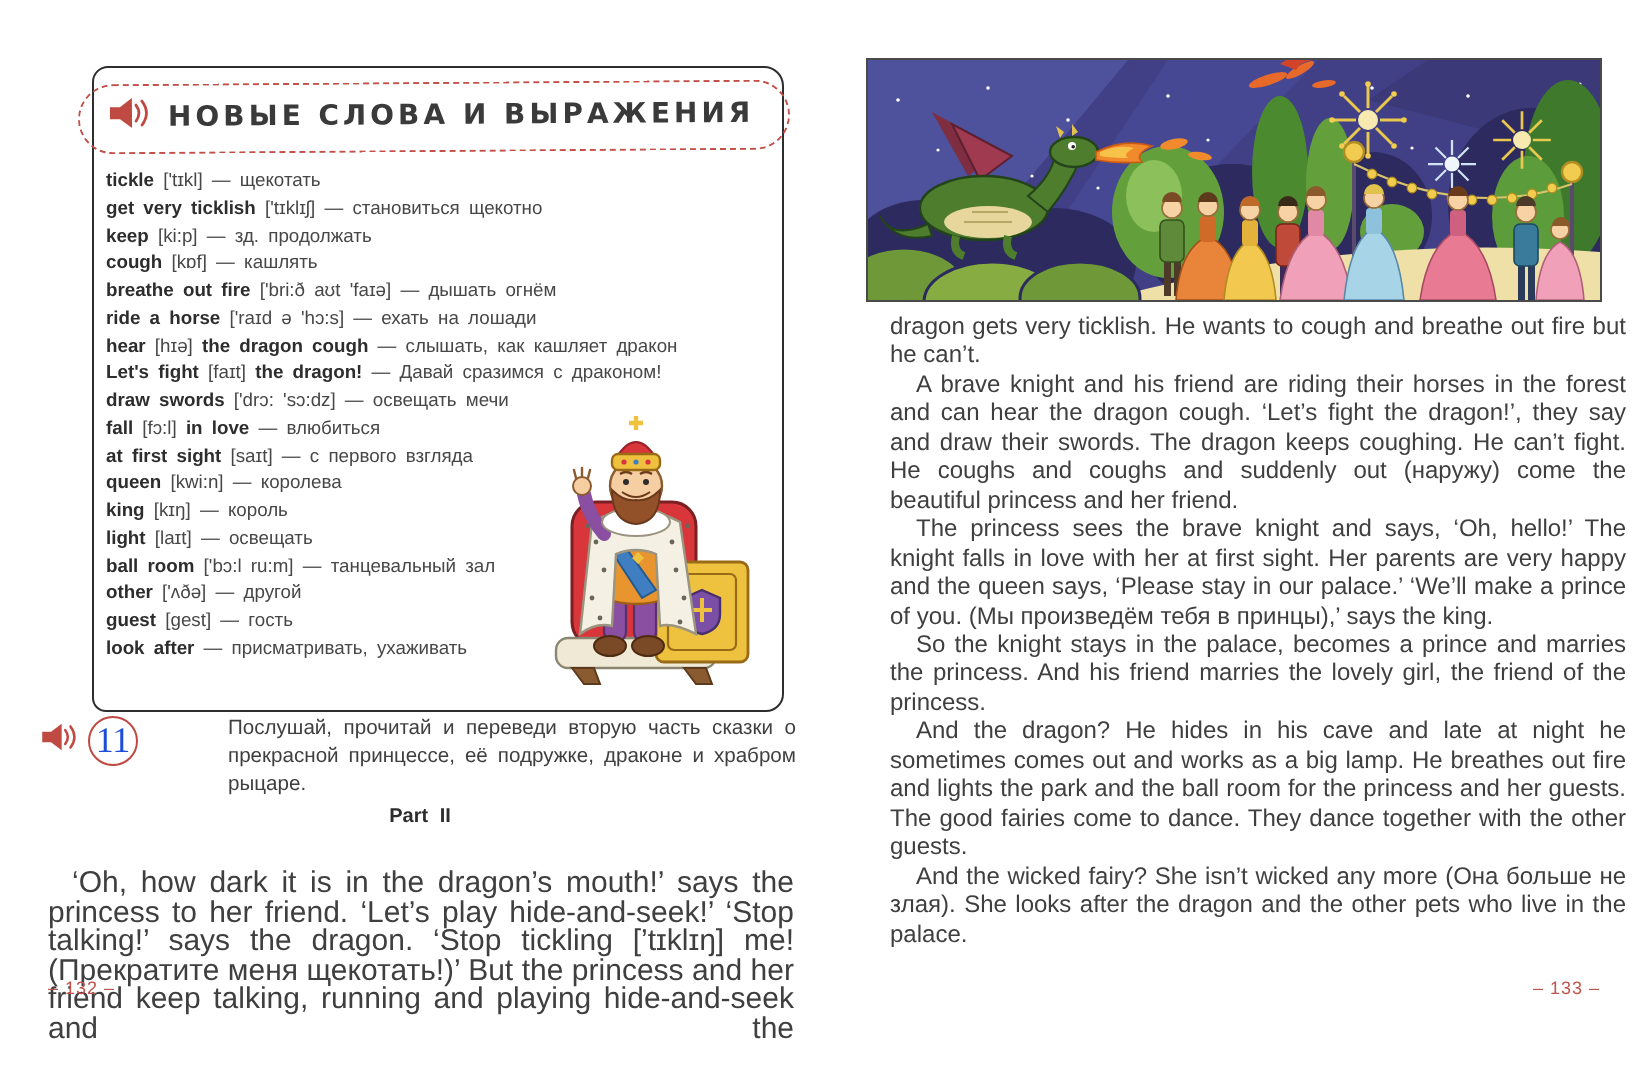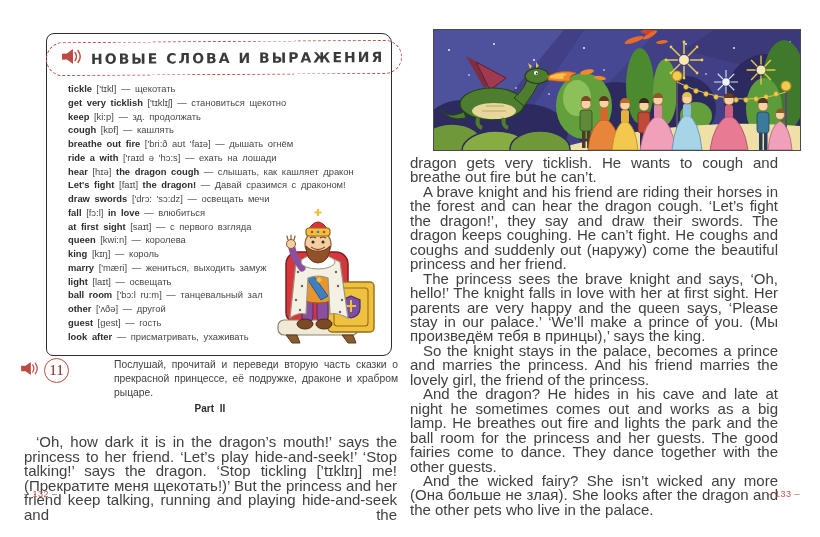--- a/index.html
+++ b/index.html
@@ -2,53 +2,53 @@
 <html><head>
 <meta charset="utf-8">
 <style>
   html,body{margin:0;padding:0;background:#fff;}
   .sheet{position:relative;width:820px;height:537px;background:#ffffff;overflow:hidden;
          font-family:"Liberation Sans",sans-serif;color:#424242;}
 
   
   .vocab-box{position:absolute;left:46px;top:33px;width:346px;height:323px;
              border:1.6px solid #2e2e2e;border-radius:8px 10px 9px 7px;box-sizing:border-box;
-             padding:7px 10px 6px 21px;background:#fff;}
+             padding:7px 10px 6px 6px;background:#fff;}
   .vocab-title-wrap{display:flex;justify-content:center;}
   .vocab-title{display:flex;align-items:center;gap:9px;border:1.8px dashed #c25048;
                border-radius:45px;padding:5px 17px 6px 14px;transform:rotate(-.4deg);}
   .vocab-title-text{font-family:"DejaVu Sans",sans-serif;font-size:14px;font-weight:600;
                     letter-spacing:2px;color:#3a3a3a;text-transform:uppercase;white-space:nowrap;}
   .vocab-list{margin-top:7px;font-size:9.4px;line-height:13.75px;word-spacing:2px;color:#474747;}
   .vocab-line .b{font-weight:bold;color:#2d2d2d;}
   .king{position:absolute;right:5px;bottom:3px;pointer-events:none;}
 
   .exercise-row{position:absolute;left:20px;top:358px;width:378px;display:flex;align-items:flex-start;}
   .ex-speaker{margin-top:3px;flex:0 0 auto;}
   .num-circle{flex:0 0 auto;width:23px;height:23px;margin:0 9px 0 5px;border:1.7px solid #bf4a42;
               border-radius:50%;display:flex;align-items:center;justify-content:center;
-              font-family:"Liberation Serif",serif;font-size:15px;color:#7f1d1d;}
+              font-family:"Liberation Serif",serif;font-size:18px;color:#1d4ed8;}
   .instruction{width:308px;font-size:10.3px;line-height:14.2px;text-align:justify;color:#3f3f3f;margin-left:36px;}
 
   .part-title{position:absolute;left:24px;top:403px;width:372px;text-align:center;
               font-size:10px;font-weight:bold;color:#2d2d2d;word-spacing:3px;}
 
   .story-left{position:absolute;left:24px;top:435px;width:373px;font-size:15px;
               line-height:14.5px;text-align:justify;text-align-last:justify;
               text-indent:12px;color:#3f3f3f;}
 
   .pagenum{position:absolute;top:489px;font-size:9px;font-weight:normal;color:#c0544c;letter-spacing:.5px;}
   .pagenum.pn-left{left:24px;}
   .pagenum.pn-right{right:20px;}
 
   
   .illustration{position:absolute;left:433px;top:29px;width:368px;height:122px;
                 border:1px solid #4a4a4a;box-sizing:border-box;background:#413f85;}
   .illustration svg{display:block;width:100%;height:100%;}
-  .story-right{position:absolute;left:410px;top:156px;width:368px;font-size:15px;
+  .story-right{position:absolute;left:445px;top:156px;width:368px;font-size:12px;
                line-height:14.45px;text-align:justify;color:#3f3f3f;}
   .story-right p{margin:0;}
   .story-right p.ind{text-indent:13px;}
 </style>
 </head>
 <body>
 
 <div class="sheet">
 
   <div class="vocab-box">
@@ -63,29 +63,28 @@
         </span>
         <span class="vocab-title-text">Новые слова и выражения</span>
       </div>
     </div>
     <div class="vocab-list">
         <div class="vocab-line"><span class="b">tickle</span><span> ['tɪkl]</span><span> — </span><span>щекотать</span></div>
         <div class="vocab-line"><span class="b">get very ticklish</span><span> ['tɪklɪʃ]</span><span> — </span><span>становиться щекотно</span></div>
         <div class="vocab-line"><span class="b">keep</span><span> [ki:p]</span><span> — </span><span>зд. продолжать</span></div>
         <div class="vocab-line"><span class="b">cough</span><span> [kɒf]</span><span> — </span><span>кашлять</span></div>
         <div class="vocab-line"><span class="b">breathe out fire</span><span> ['bri:ð aʊt 'faɪə]</span><span> — </span><span>дышать огнём</span></div>
-        <div class="vocab-line"><span class="b">ride a with</span><span> ['raɪd ə 'hɔ:s]</span><span> — </span><span>ехать на лошади</span></div>
+        <div class="vocab-line"><span class="b">ride a horse</span><span> ['raɪd ə 'hɔ:s]</span><span> — </span><span>ехать на лошади</span></div>
         <div class="vocab-line"><span class="b">hear</span><span> [hɪə]</span><span class="b"> the dragon cough</span><span> — </span><span>слышать, как кашляет дракон</span></div>
         <div class="vocab-line"><span class="b">Let's fight</span><span> [faɪt]</span><span class="b"> the dragon!</span><span> — </span><span>Давай сразимся с драконом!</span></div>
         <div class="vocab-line"><span class="b">draw swords</span><span> ['drɔ: 'sɔ:dz]</span><span> — </span><span>освещать мечи</span></div>
         <div class="vocab-line"><span class="b">fall</span><span> [fɔ:l]</span><span class="b"> in love</span><span> — </span><span>влюбиться</span></div>
         <div class="vocab-line"><span class="b">at first sight</span><span> [saɪt]</span><span> — </span><span>с первого взгляда</span></div>
         <div class="vocab-line"><span class="b">queen</span><span> [kwi:n]</span><span> — </span><span>королева</span></div>
         <div class="vocab-line"><span class="b">king</span><span> [kɪŋ]</span><span> — </span><span>король</span></div>
-        <div class="vocab-line"><span class="b">marry</span><span> ['mæri]</span><span> — </span><span>жениться, выходить замуж</span></div>
         <div class="vocab-line"><span class="b">light</span><span> [laɪt]</span><span> — </span><span>освещать</span></div>
         <div class="vocab-line"><span class="b">ball room</span><span> ['bɔ:l ru:m]</span><span> — </span><span>танцевальный зал</span></div>
         <div class="vocab-line"><span class="b">other</span><span> ['ʌðə]</span><span> — </span><span>другой</span></div>
         <div class="vocab-line"><span class="b">guest</span><span> [gest]</span><span> — </span><span>гость</span></div>
         <div class="vocab-line"><span class="b">look after</span><span> — </span><span>присматривать, ухаживать</span></div>
       </div>
 
     <div class="king">
       <svg width="120" height="148" viewBox="0 0 120 148">
 

